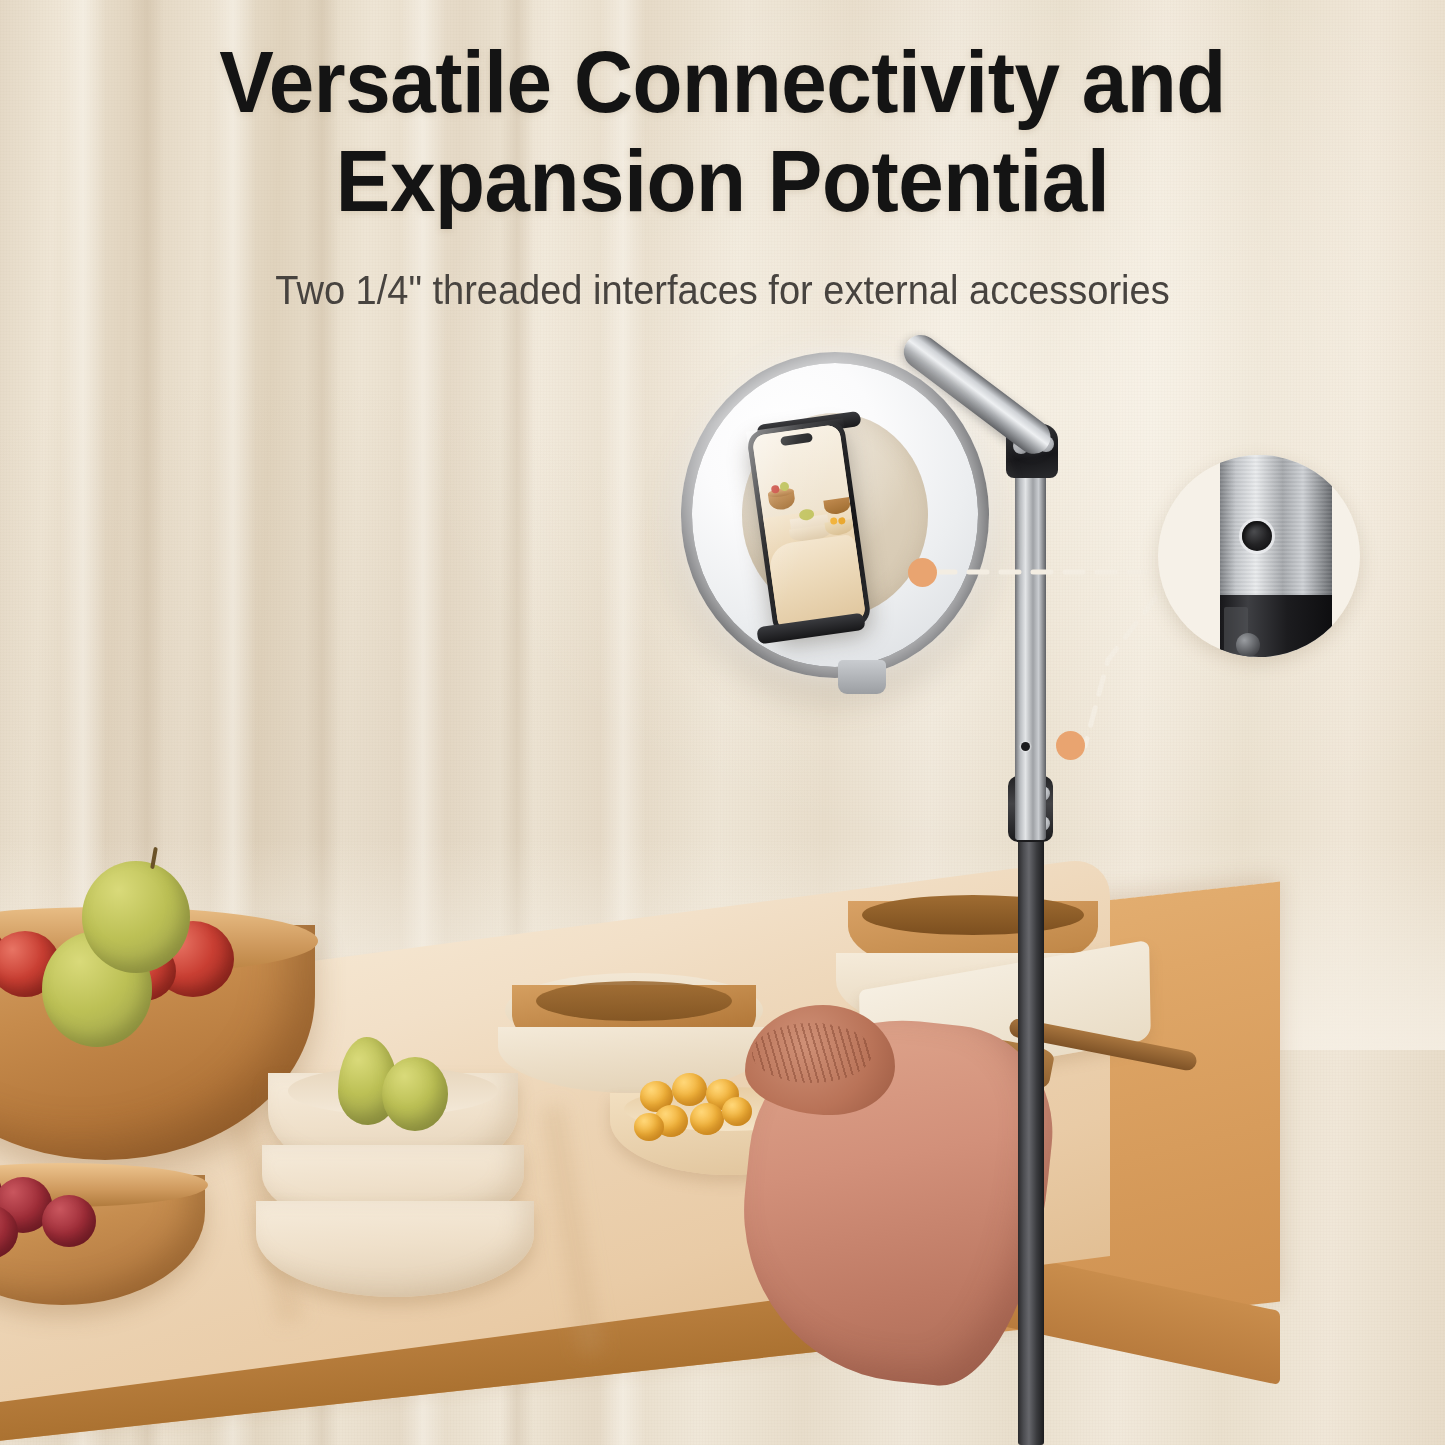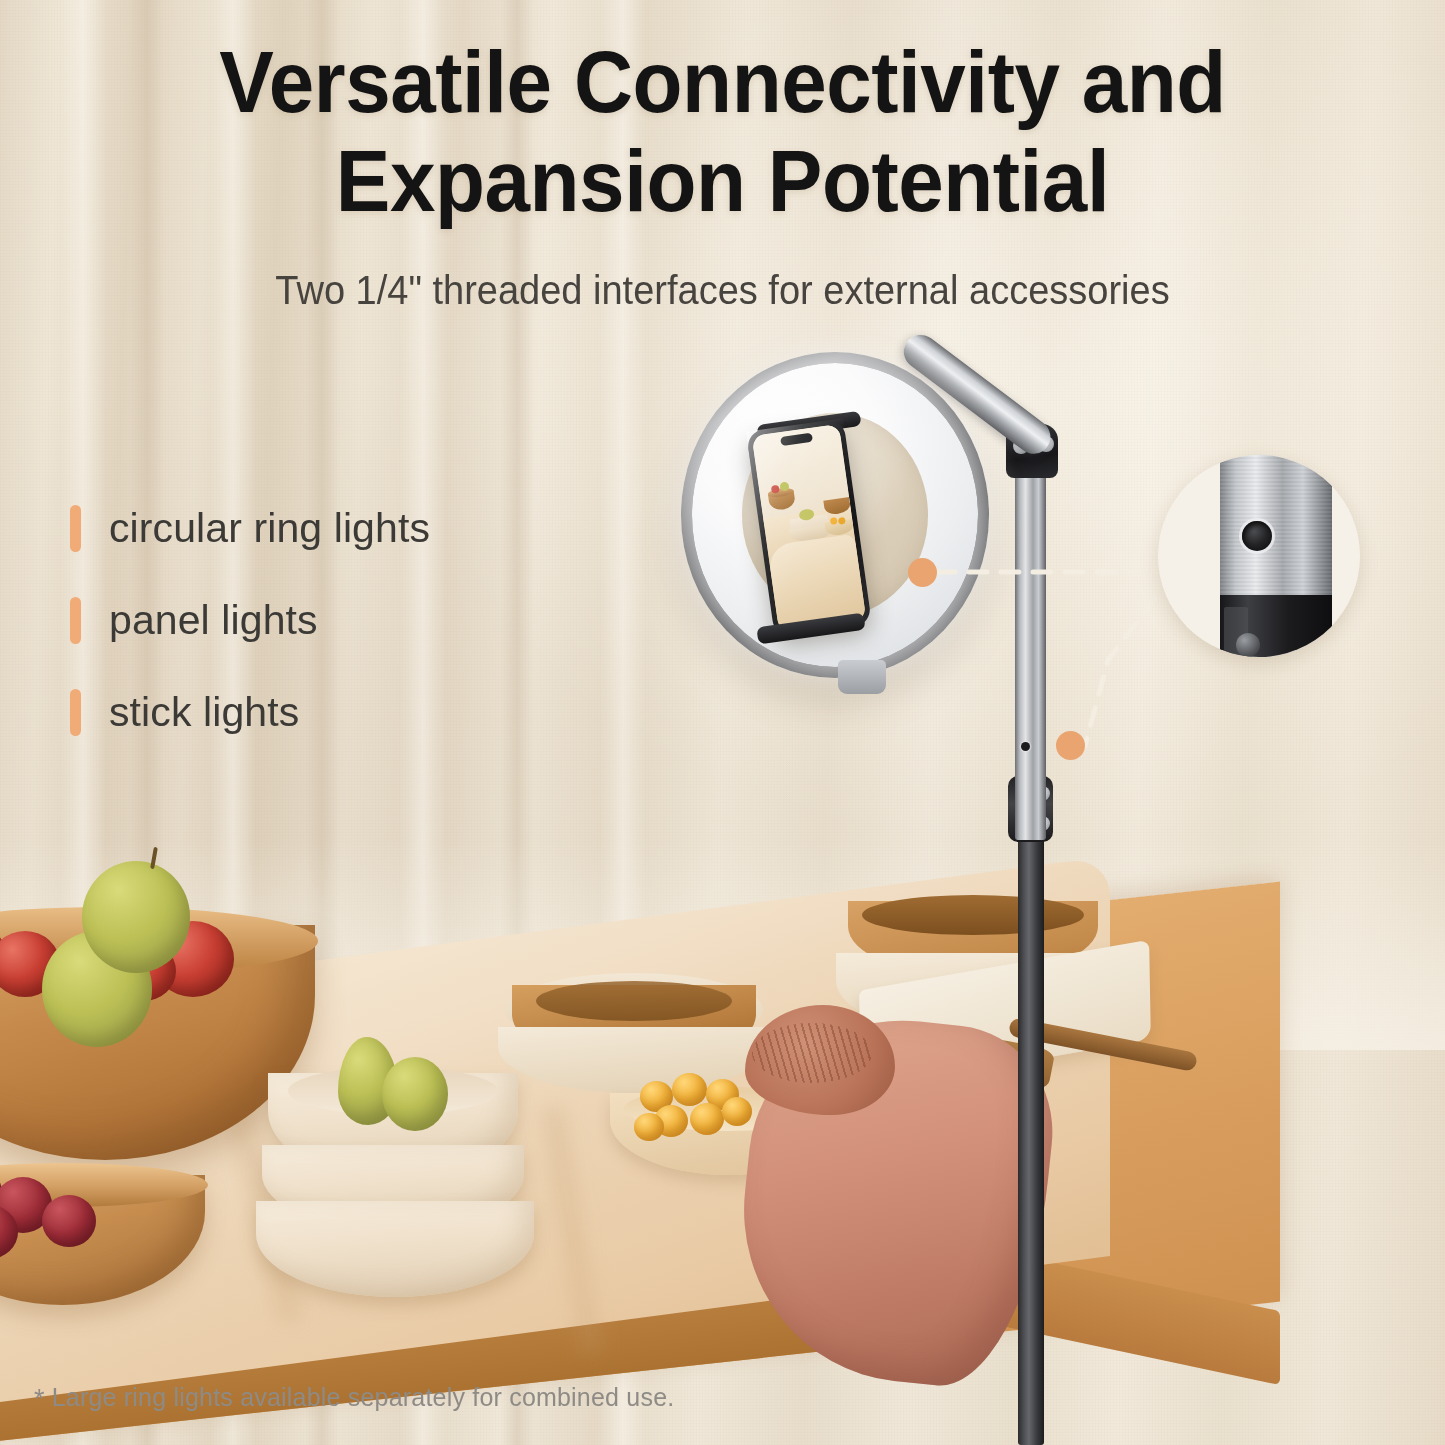--- a/index.html
+++ b/index.html
@@ -842,32 +842,15 @@
     <div class="dc-hole"></div>
   </div>
 
   <div class="headline">
     <span class="l1">Versatile Connectivity and</span>
     <span class="l2">Expansion Potential</span>
   </div>
 
   <div class="subtitle">Two 1/4" threaded interfaces for external accessories</div>
 
-  <div class="bullets">
-    <div class="bullet-row">
-      <div class="bullet-mark"></div>
-      <div class="bullet-label">circular ring lights</div>
-    </div>
-    <div class="bullet-row">
-      <div class="bullet-mark"></div>
-      <div class="bullet-label">panel lights</div>
-    </div>
-    <div class="bullet-row">
-      <div class="bullet-mark"></div>
-      <div class="bullet-label">stick lights</div>
-    </div>
-  </div>
-
-  <div class="footnote">
-    <span class="star">*</span><span>Large ring lights available separately for combined use.</span>
-  </div>
+
 
 </div>
 
 </body></html>

